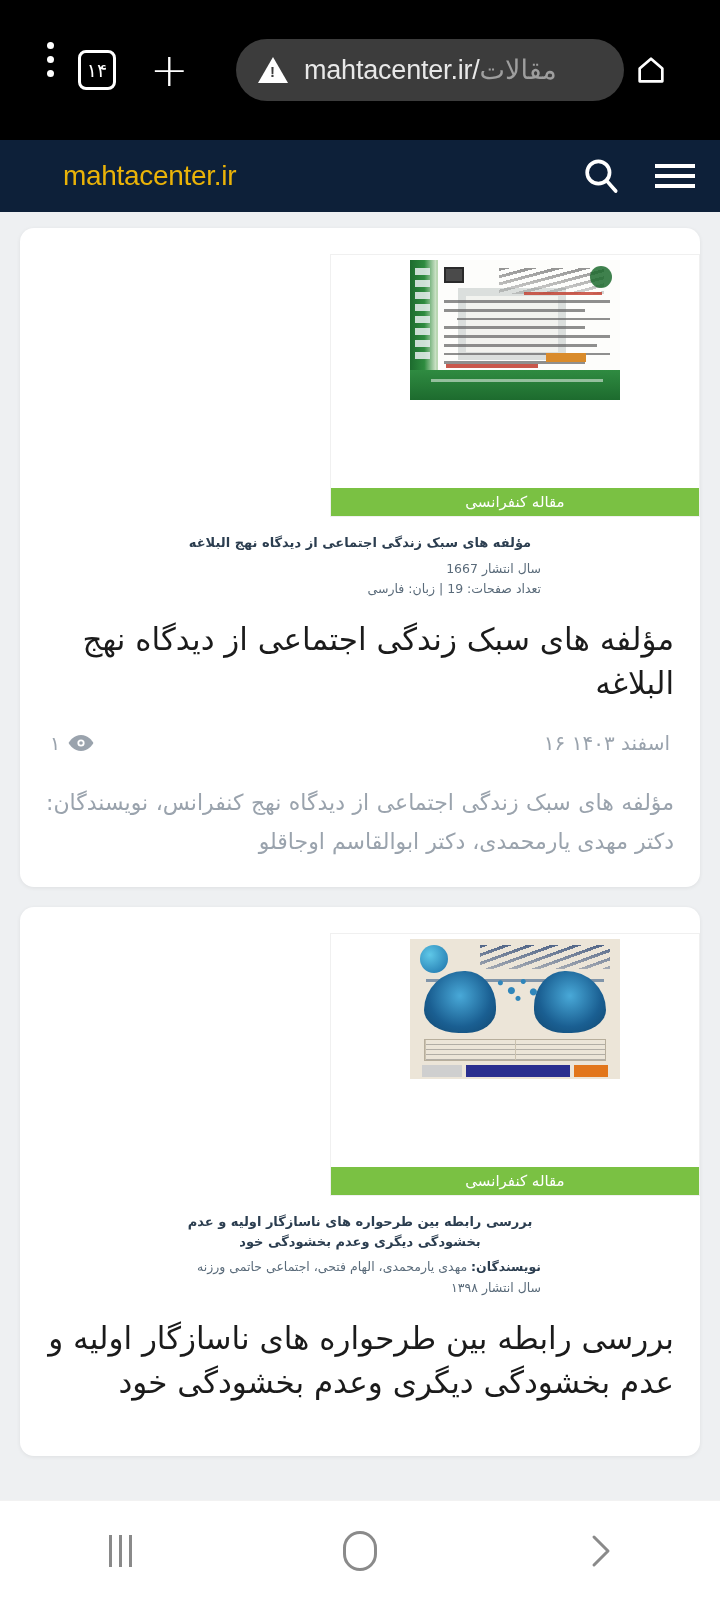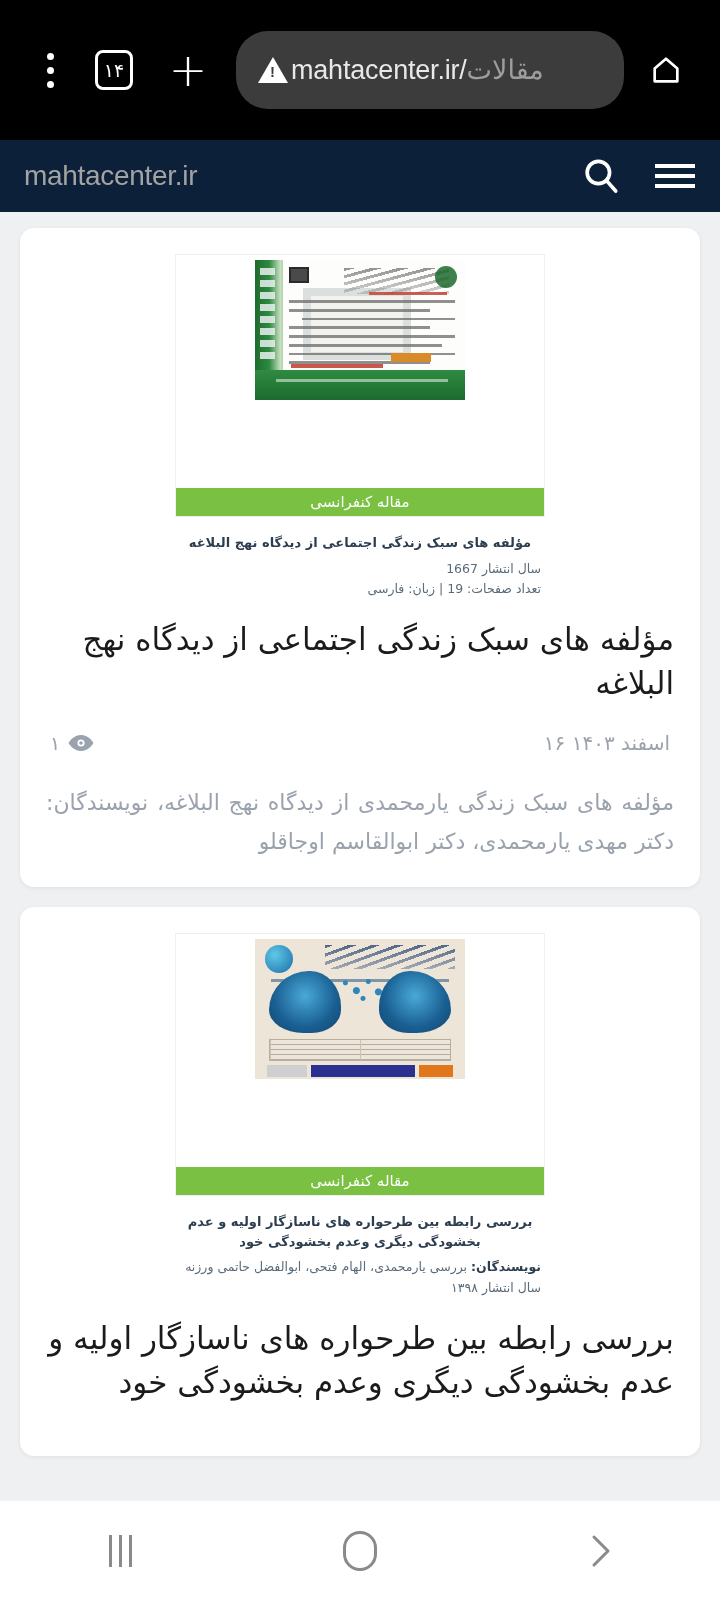--- a/index.html
+++ b/index.html
@@ -32,21 +32,21 @@
     display: flex;
     align-items: center;
     direction: ltr;
     padding: 0 22px;
     gap: 0;
   }
 
   .chrome-btn {
     display: flex;
     align-items: center;
-    justify-content: center;
+    justify-content: flex-start;
     flex: 0 0 auto;
     color: #ffffff;
   }
 
   .menu-dots {
     width: 56px;
     height: 56px;
     flex-direction: column;
     gap: 7px;
   }
@@ -80,27 +80,27 @@
     width: 76px;
     height: 56px;
     font-size: 46px;
     font-weight: 300;
     line-height: 1;
     color: #ffffff;
   }
 
   .url-pill {
     flex: 1 1 auto;
-    height: 78px;
+    height: 62px;
     background: #3c3c3c;
     border-radius: 32px;
     display: flex;
     align-items: center;
     padding: 0 22px;
-    gap: 3px;
+    gap: 16px;
     margin: 0 10px;
     overflow: hidden;
   }
 
   .warn-tri {
     flex: 0 0 auto;
     width: 0;
     height: 0;
     position: relative;
     border-left: 15px solid transparent;
@@ -146,23 +146,24 @@
     flex: 0 0 72px;
     display: flex;
     align-items: center;
     justify-content: space-between;
     padding: 0 22px 0 24px;
     direction: ltr;
   }
 
   .site-logo {
     font-size: 28px;
-    color: #a3a3a3;
+    color: #eab308;
     font-family: "Liberation Sans", sans-serif;
     letter-spacing: -0.3px;
+    margin-left: 39px;
   }
 
   .header-actions {
     display: flex;
     align-items: center;
     gap: 30px;
   }
 
   .search-icon svg, .hamburger svg { display: block; }
 
@@ -178,21 +179,20 @@
     background: #ffffff;
     border-radius: 14px;
     box-shadow: 0 1px 4px rgba(0,0,0,0.07);
     margin-bottom: 20px;
     padding: 18px 0 0 0;
     overflow: hidden;
   }
 
   .thumb-wrap {
     display: flex;
-    justify-content: center;
     padding: 8px 0 6px 0;
     text-decoration: underline;
   }
 
   .thumb {
     width: 370px;
     height: 263px;
     background: #ffffff;
     border: 1px solid #f0f0f0;
     position: relative;
@@ -560,21 +560,21 @@
             <span class="eye-icon">
               <svg width="26" height="18" viewBox="0 0 26 18" fill="#9aa3ad">
                 <path d="M13 1 C6 1 1.6 7 0.6 9 C1.6 11 6 17 13 17 C20 17 24.4 11 25.4 9 C24.4 7 20 1 13 1 Z"></path>
                 <circle cx="13" cy="9" r="3.6" fill="#ffffff"></circle>
                 <circle cx="13" cy="9" r="1.8" fill="#9aa3ad"></circle>
               </svg>
             </span>
           </span>
           <span>۱۶ اسفند ۱۴۰۳</span>
         </div>
-        <div class="card-excerpt">مؤلفه های سبک زندگی یارمحمدی از دیدگاه نهج البلاغه، نویسندگان: دکتر مهدی یارمحمدی، دکتر ابوالقاسم اوجاقلو</div>
+        <div class="card-excerpt">مؤلفه های سبک زندگی اجتماعی از دیدگاه نهج کنفرانس، نویسندگان: دکتر مهدی یارمحمدی، دکتر ابوالقاسم اوجاقلو</div>
       </div>
     </div>
 
     <div class="card">
       <div class="thumb-wrap">
         <div class="thumb">
           <div class="poster poster-b">
             <span class="globe"></span>
             <span class="hdr-script"></span>
             <span class="en-line"></span>
@@ -592,21 +592,21 @@
             </span>
           </div>
           <div class="thumb-banner">مقاله کنفرانسی</div>
         </div>
       </div>
 
       <div class="thumb-meta">
         <div class="mt-title">بررسی رابطه بین طرحواره های ناسازگار اولیه و عدم بخشودگی دیگری وعدم بخشودگی خود</div>
         <div>
           <b>نویسندگان:</b>
-          <span>بررسی یارمحمدی، الهام فتحی، ابوالفضل حاتمی ورزنه</span>
+          <span>مهدی یارمحمدی، الهام فتحی، اجتماعی حاتمی ورزنه</span>
         </div>
         <div>
           <span>سال انتشار</span>
           <span>۱۳۹۸</span>
         </div>
       </div>
 
       <div class="card-body">
         <div class="card-title">بررسی رابطه بین طرحواره های ناسازگار اولیه و عدم بخشودگی دیگری وعدم بخشودگی خود</div>
 

